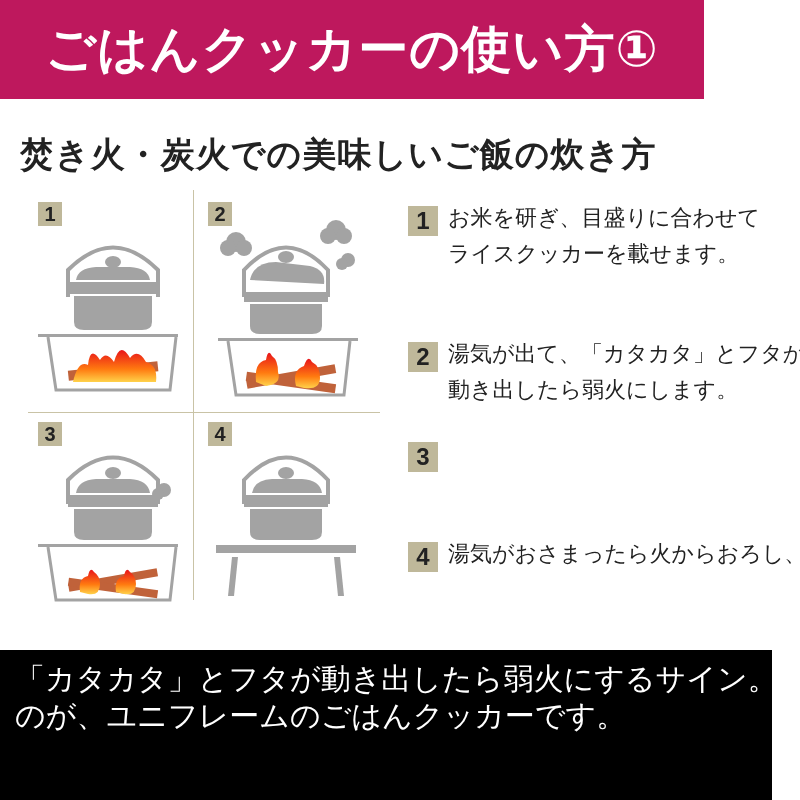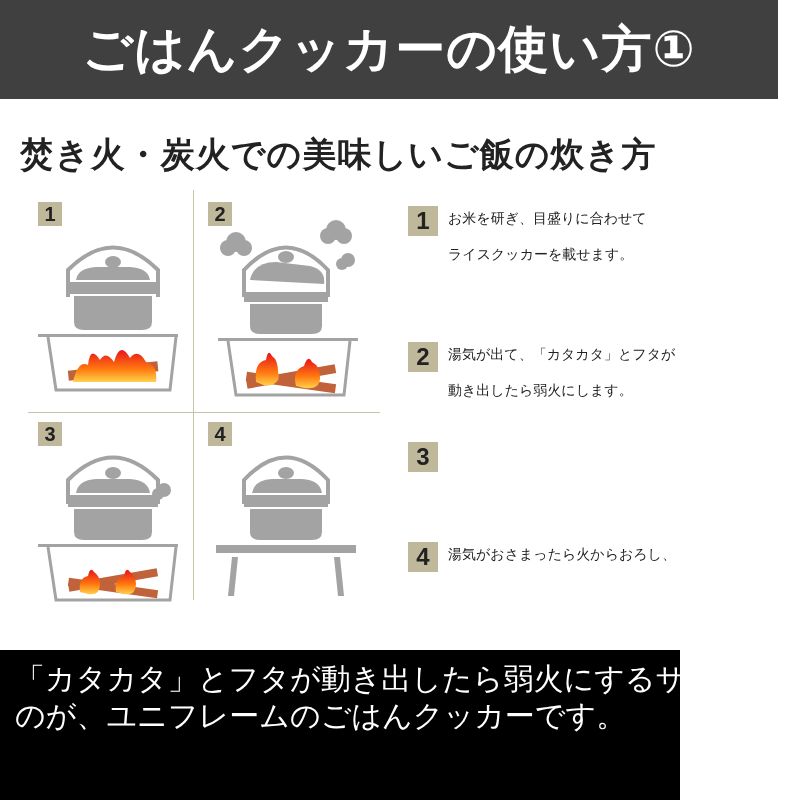--- a/index.html
+++ b/index.html
@@ -1,30 +1,30 @@
 <!DOCTYPE html>
 <html><head>
 <meta charset="utf-8">
 <style>
   html,body{margin:0;padding:0;}
   body{width:800px;height:800px;position:relative;background:#ffffff;overflow:hidden;font-family:"DejaVu Sans","Liberation Sans",sans-serif;}
-  .header{position:absolute;left:0;top:0;width:778px;height:99px;background:#404040;display:flex;align-items:center;justify-content:center;}
+  .header{position:absolute;left:0;top:0;width:704px;height:99px;background:#be185d;display:flex;align-items:center;justify-content:center;}
   .header h1{margin:0;color:#fff;font-size:50px;font-weight:bold;letter-spacing:1px;}
   .subtitle{position:absolute;left:20px;top:132px;font-size:34px;font-weight:bold;color:#222;letter-spacing:1px;}
   .vline{position:absolute;left:193px;top:190px;width:1px;height:410px;background:#c9c3a6;}
   .hline{position:absolute;left:28px;top:412px;width:352px;height:1px;background:#c9c3a6;}
   .panel{position:absolute;width:170px;height:200px;}
   .badge{position:absolute;width:24px;height:24px;background:#bfb89a;color:#222;font-weight:bold;font-size:20px;display:flex;align-items:center;justify-content:center;font-family:"Liberation Sans",sans-serif;}
   .panel svg{position:absolute;left:0;top:0;}
   .steps{position:absolute;left:408px;top:200px;width:392px;}
   .step{position:absolute;left:0;display:flex;}
   .step .num{width:30px;height:30px;background:#bfb89a;color:#222;font-weight:bold;font-size:24px;display:flex;align-items:center;justify-content:center;margin-right:10px;margin-top:6px;flex-shrink:0;font-family:"Liberation Sans",sans-serif;}
-  .step .lines{font-size:14px;color:#222;line-height:36px;white-space:nowrap;}
+  .step .lines{font-size:22px;color:#222;line-height:36px;white-space:nowrap;}
   .step .lines div{height:36px;}
-  .footer{position:absolute;left:0;top:650px;width:680px;height:150px;background:#000;}
+  .footer{position:absolute;left:0;top:650px;width:772px;height:150px;background:#000;}
   .footer .lines{position:absolute;left:15px;top:10px;color:#fff;font-size:30px;line-height:37px;white-space:nowrap;}
 </style>
 </head>
 <body>
 
 <div class="header">
   <h1>ごはんクッカーの使い方①</h1>
 </div>
 
 <div class="subtitle">焚き火・炭火での美味しいご飯の炊き方</div>

